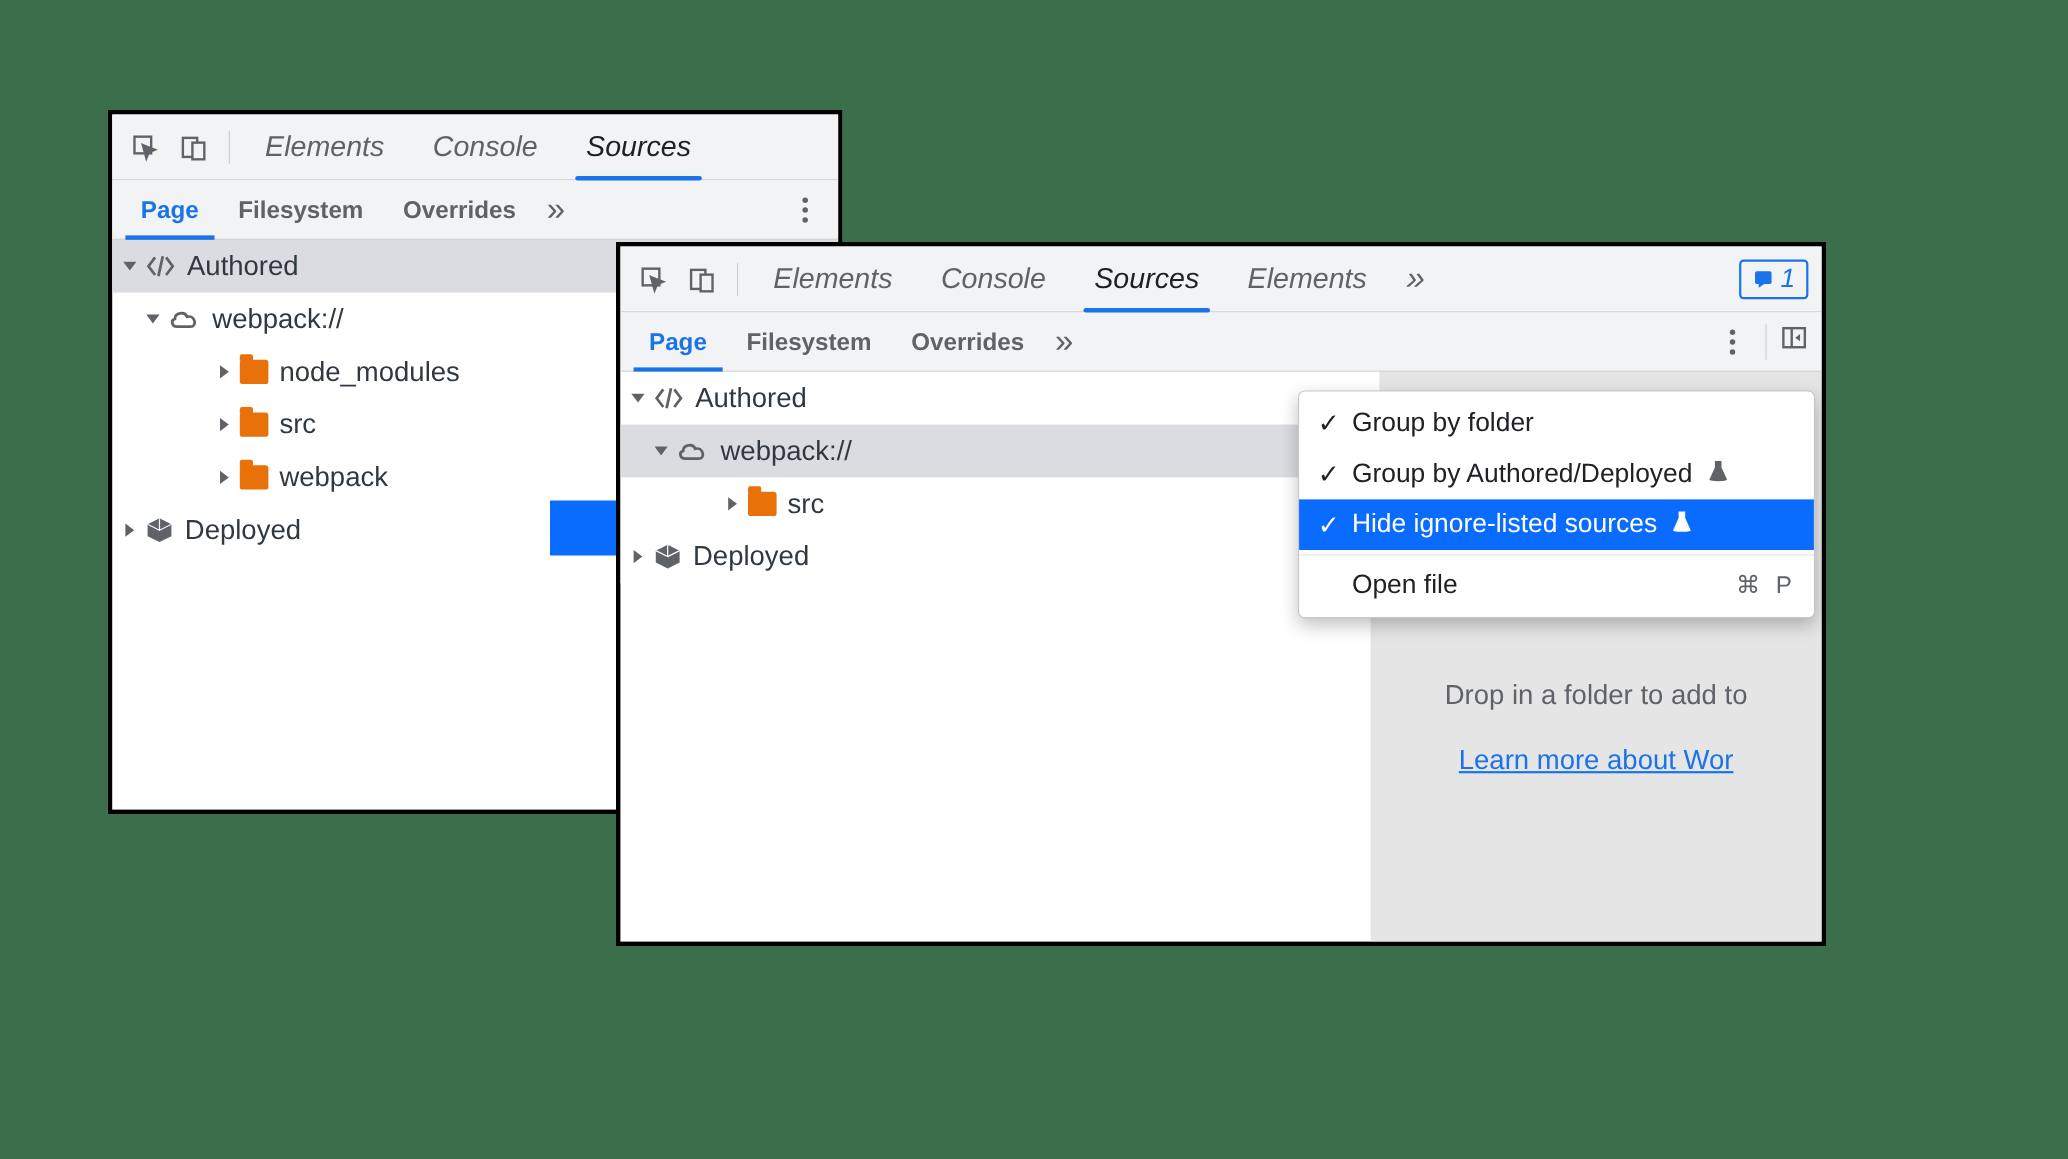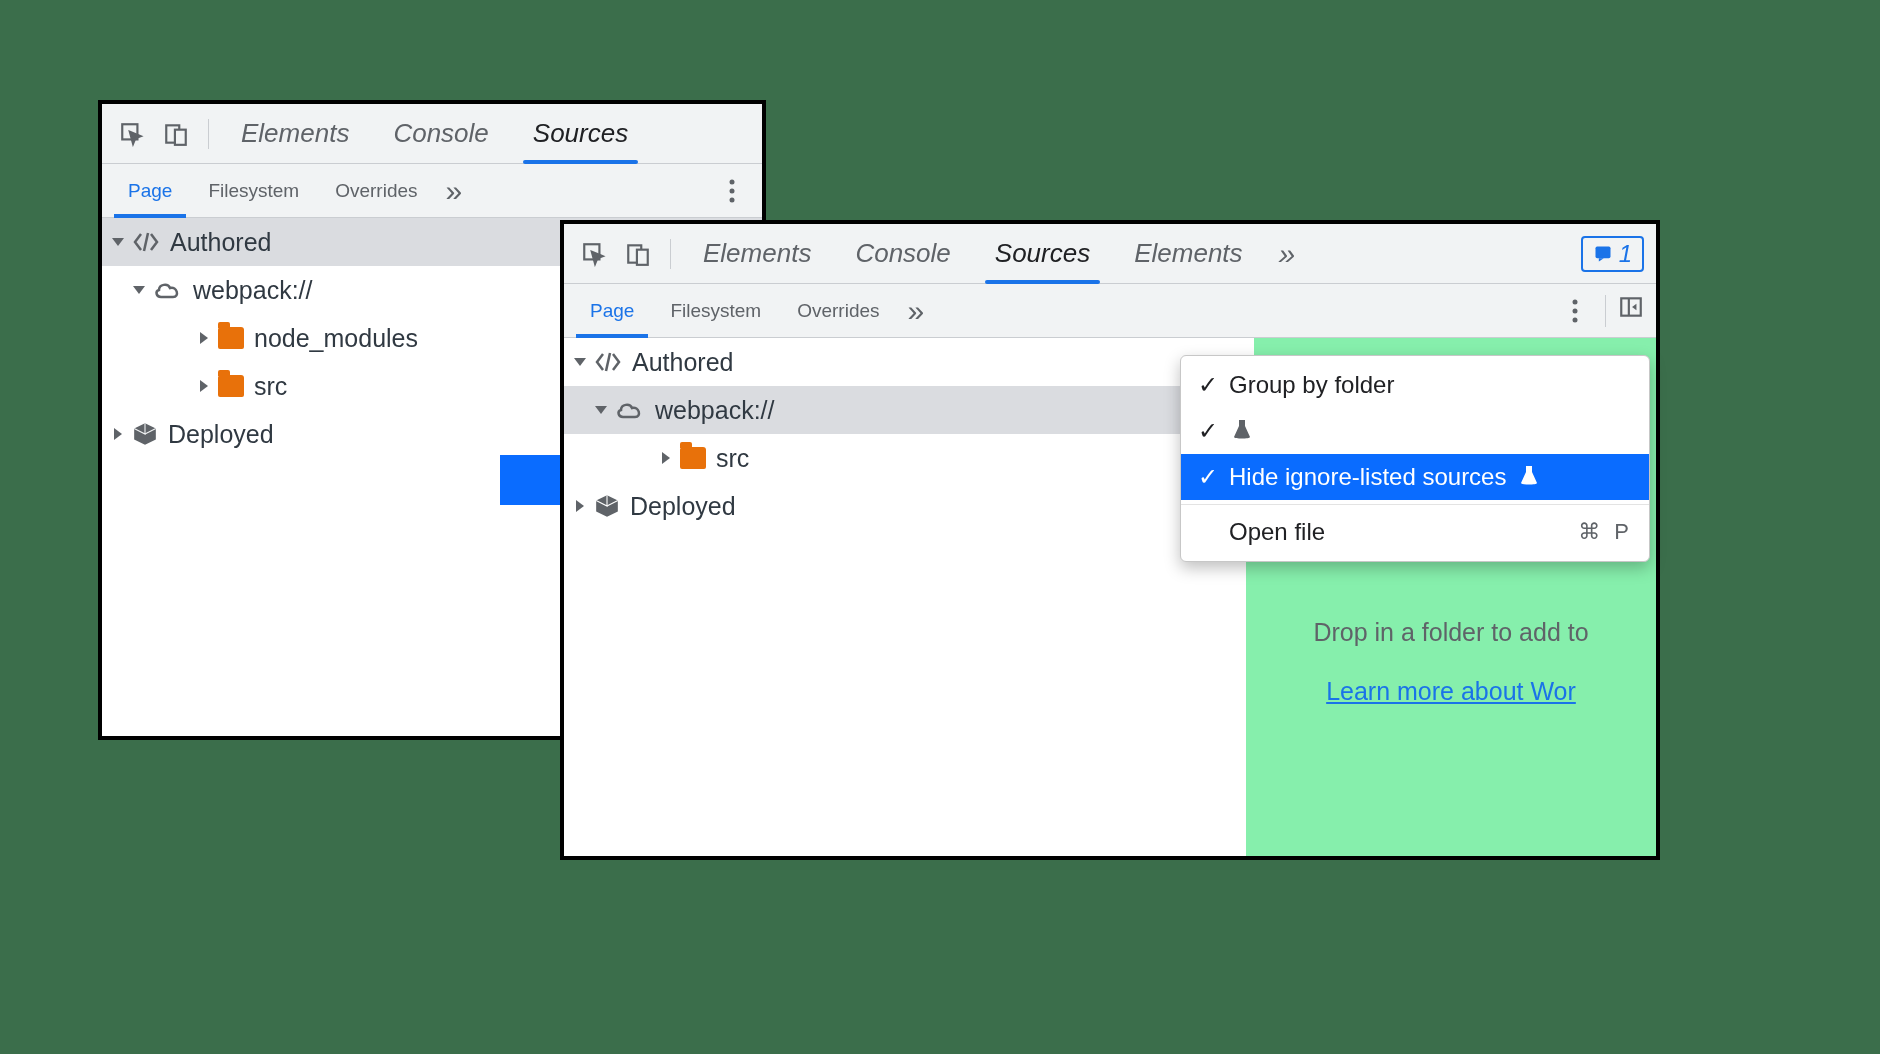--- a/index.html
+++ b/index.html
@@ -69,21 +69,22 @@
     height: 54px;
     background: #f1f3f4;
     border-bottom: 1px solid #cacdd1;
     display: flex; align-items: center;
     padding-left: 8px;
   }
   .subtab {
     padding: 0 18px; height: 54px;
     display: flex; align-items: center;
     color: #5f6368; cursor: pointer;
-    font-size: 19px;
+    font-size: 22px;
+    font-weight: bold;
   }
   .subtab.active { color: #1a73e8; position: relative; }
   .subtab.active::after {
     content: ""; position: absolute; left: 4px; right: 4px; bottom: 0;
     height: 4px; background: #1a73e8;
   }
   .dots {
     width: 36px; height: 36px; display: flex; align-items: center; justify-content: center;
     color: #5f6368; cursor: pointer;
   }
@@ -132,21 +133,21 @@
   .ctxitem .check { width: 22px; text-align: center; }
   .ctxitem .flask { margin-left: 4px; }
   .ctxitem.hl { background: #0a6cff; color: #fff; }
   .ctxsep { height: 1px; background: #e3e3e3; margin: 4px 0; }
   .ctxitem .kbd { margin-left: auto; color: #5f6368; font-size: 22px; letter-spacing: 4px; }
 
   
   .drophint {
     position: absolute;
     right: 0; top: 114px; bottom: 0; width: 410px;
-    background: #86efac;
+    background: #e5e5e5;
     display: flex; flex-direction: column; align-items: center;
     padding-top: 280px;
     gap: 30px;
     color: #5f6368;
     font-size: 25px;
   }
   .drophint a { color: #1a73e8; text-decoration: underline; }
 
   
   .bigarrow {
@@ -218,20 +219,25 @@
     <div class="row ind2">
       <span class="disct"></span>
       <span class="folder-icon"></span>
       <span>node_modules</span>
     </div>
     <div class="row ind2">
       <span class="disct"></span>
       <span class="folder-icon"></span>
       <span>src</span>
     </div>
+    <div class="row ind2">
+      <span class="disct"></span>
+      <span class="folder-icon"></span>
+      <span>webpack</span>
+    </div>
     <div class="row">
       <span class="disct"></span>
       <span class="cube-icon">
         <svg width="26" height="26" viewBox="0 0 24 24" fill="#5f6368">
             <path d="M12 2 L22 7 L22 17 L12 22 L2 17 L2 7 Z"></path>
             <path d="M12 2 L12 12 L2 7" fill="none" stroke="#f1f3f4" stroke-width="1"></path>
             <path d="M12 12 L22 7" fill="none" stroke="#f1f3f4" stroke-width="1"></path>
           </svg>
       </span>
       <span>Deployed</span>
@@ -343,20 +349,21 @@
   </div>
 </div>
 
 <div class="ctxmenu" style="left:1180px; top:355px;">
   <div class="ctxitem">
     <span class="check">✓</span>
     <span>Group by folder</span>
   </div>
   <div class="ctxitem">
     <span class="check">✓</span>
+    <span>Group by Authored/Deployed</span>
     <span class="flask">
       <svg width="18" height="20" viewBox="0 0 18 20" fill="#5f6368">
           <path d="M6 1 L12 1 L12 7 L17 18 C17 20 1 20 1 18 L6 7 Z"></path>
         </svg>
     </span>
   </div>
   <div class="ctxitem hl">
     <span class="check">✓</span>
     <span>Hide ignore-listed sources</span>
     <span class="flask">

